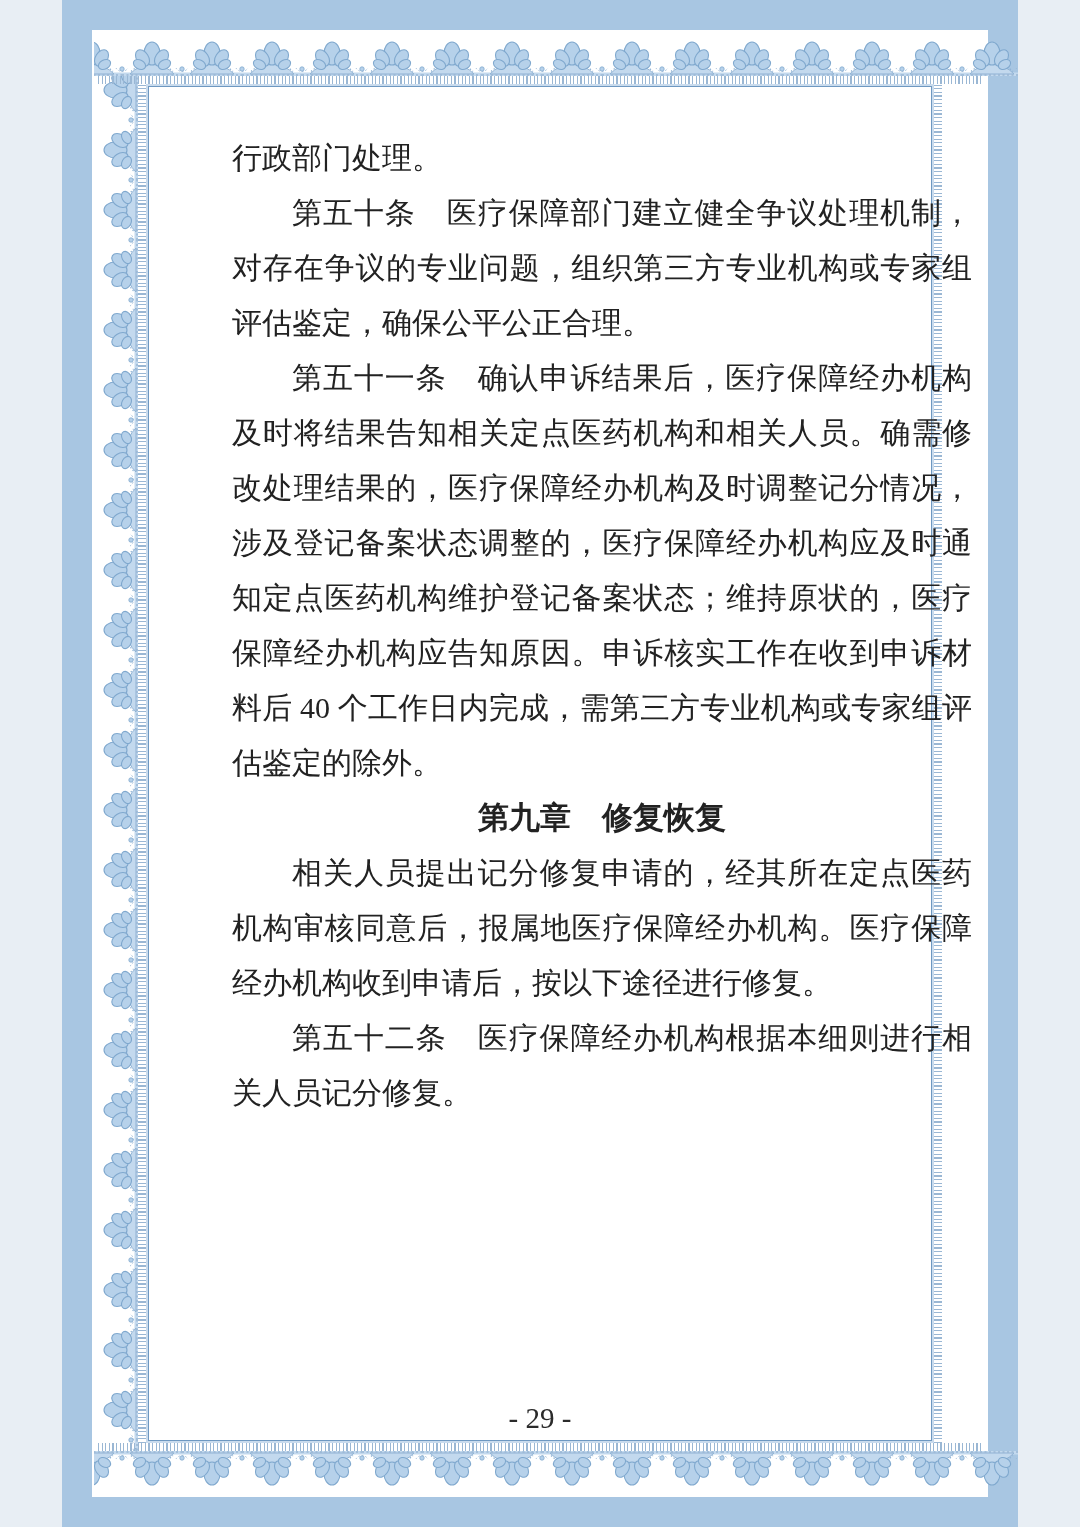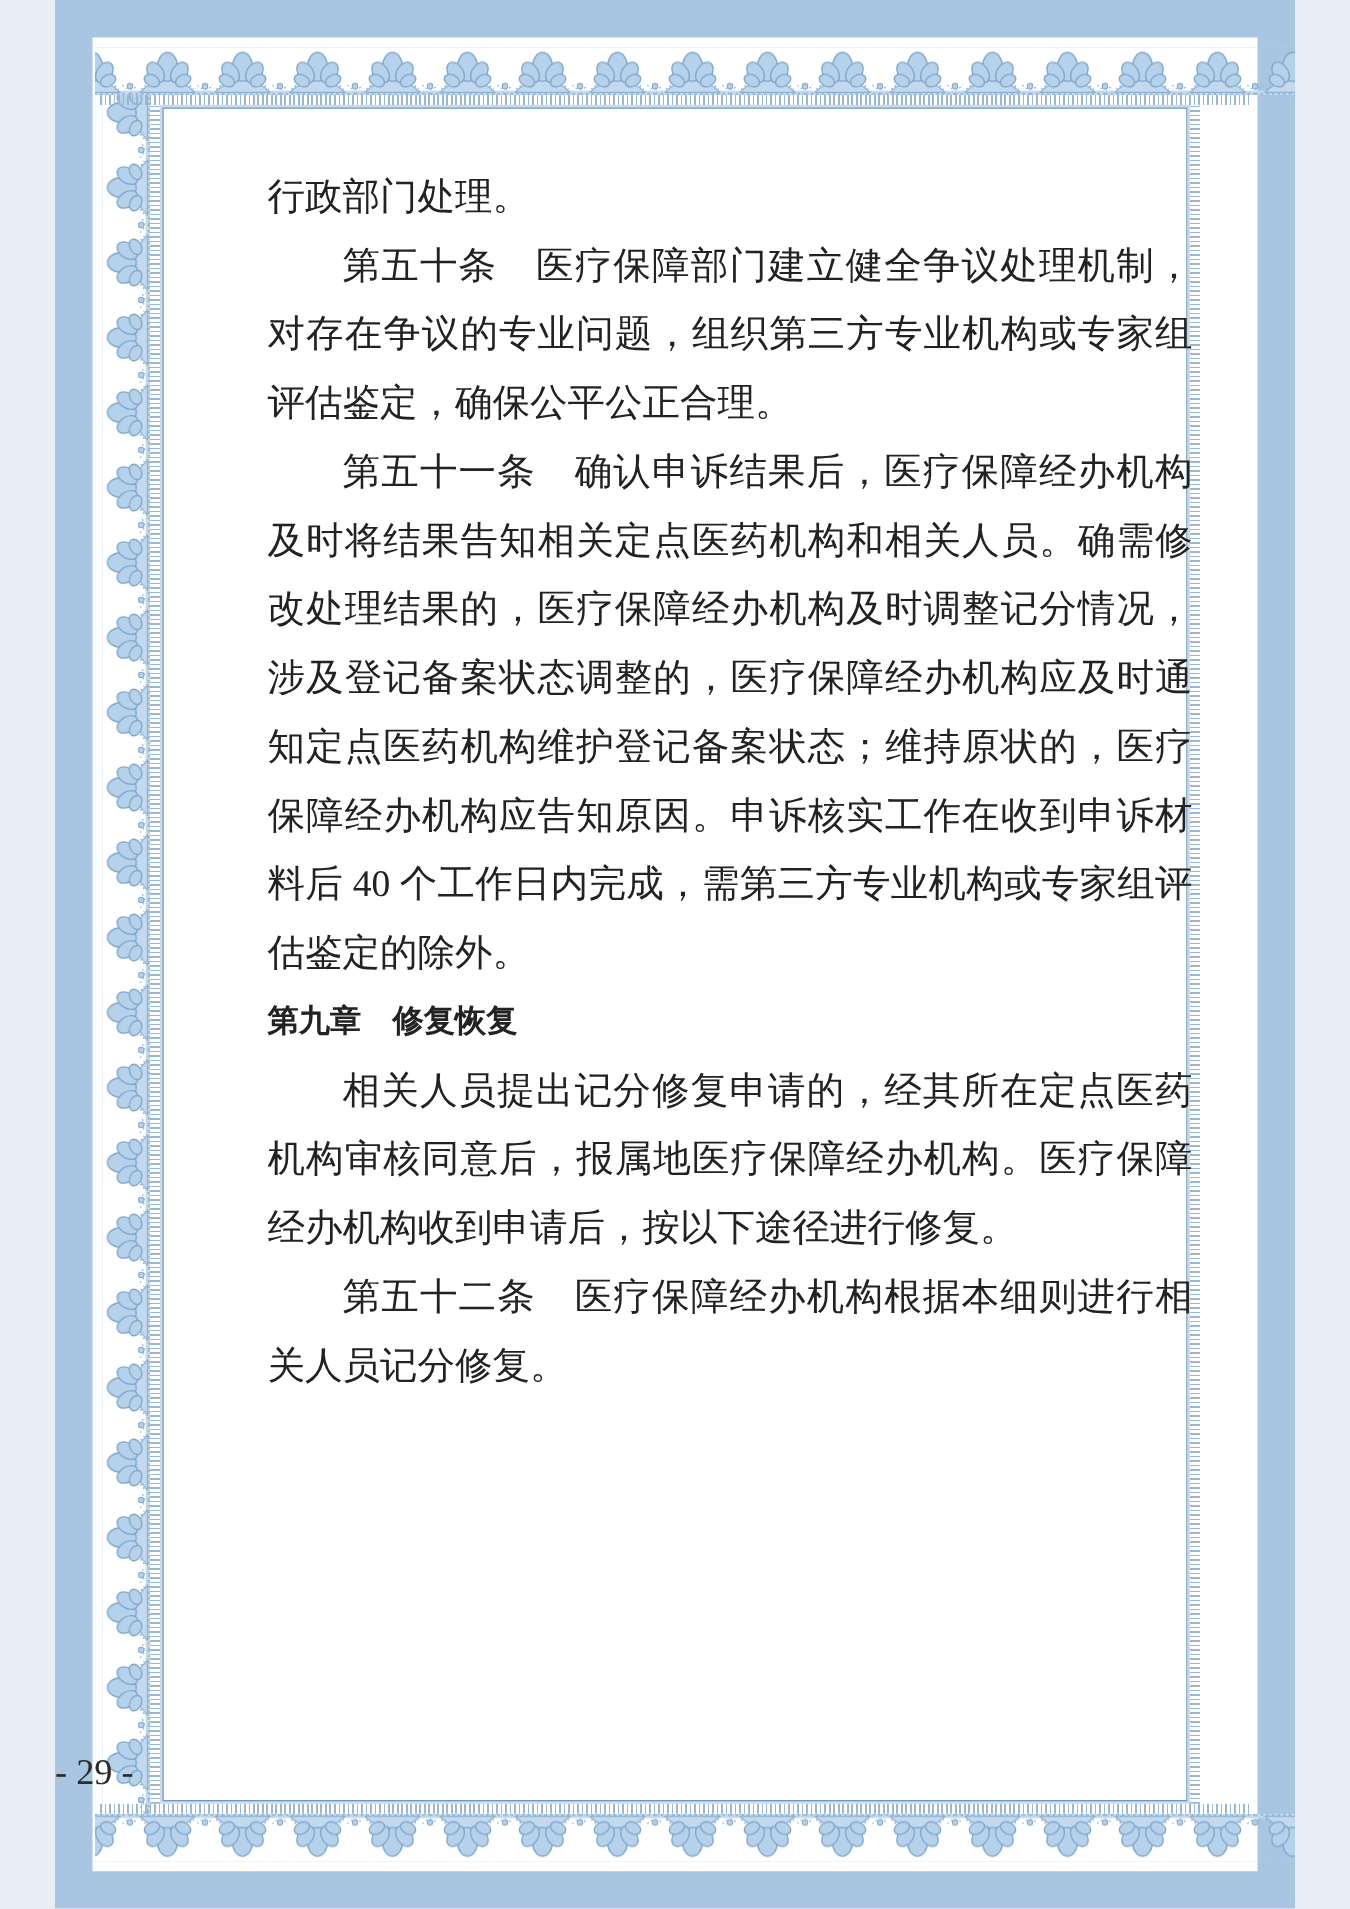--- a/index.html
+++ b/index.html
@@ -3,21 +3,20 @@
 <meta charset="utf-8">
 <style>
   html,body{margin:0;padding:0;background:#e8eef4;}
   .page{
     position:relative;
     width:956px;height:1527px;
     margin:0 auto;
     background:#ffffff;
     overflow:hidden;
     font-family:"Liberation Serif","DejaVu Serif",serif;
-    padding-left:36px;
   }
   
   #band{position:absolute;inset:0;border:30px solid #a8c6e2;pointer-events:none;}
   #border-art{position:absolute;left:0;top:0;pointer-events:none;}
   .tick{position:absolute;pointer-events:none;}
   .tick.h{left:36px;right:36px;height:8px;
     background:repeating-linear-gradient(90deg,#9ab7d4 0 1.2px,transparent 1.2px 3.6px);}
   .tick.v{top:84px;bottom:84px;width:8px;
     background:repeating-linear-gradient(0deg,#9ab7d4 0 1.2px,transparent 1.2px 3.6px);}
   #tick-top{top:76px;}
@@ -40,29 +39,30 @@
     font-size:30px;
     line-height:55px;
     text-align:justify;
     text-indent:2em;
   }
   #content p.continuation{text-indent:0;}
   .label{font-weight:normal;}
   .gap{display:inline-block;width:1em;}
   #chapter{
     margin:0;
-    font-size:25px;
+    font-size:31px;
     line-height:55px;
     font-weight:bold;
-    text-align:left;
+    text-align:center;
     text-indent:0;
     color:#222222;
   }
   #page-number{
     position:absolute;left:0;right:0;top:1396px;
+    text-align:center;
     font-size:29px;
     line-height:44px;
     color:#2b2b2b;
   }
 </style>
 </head>
 <body>
 
 <div class="page">
 

